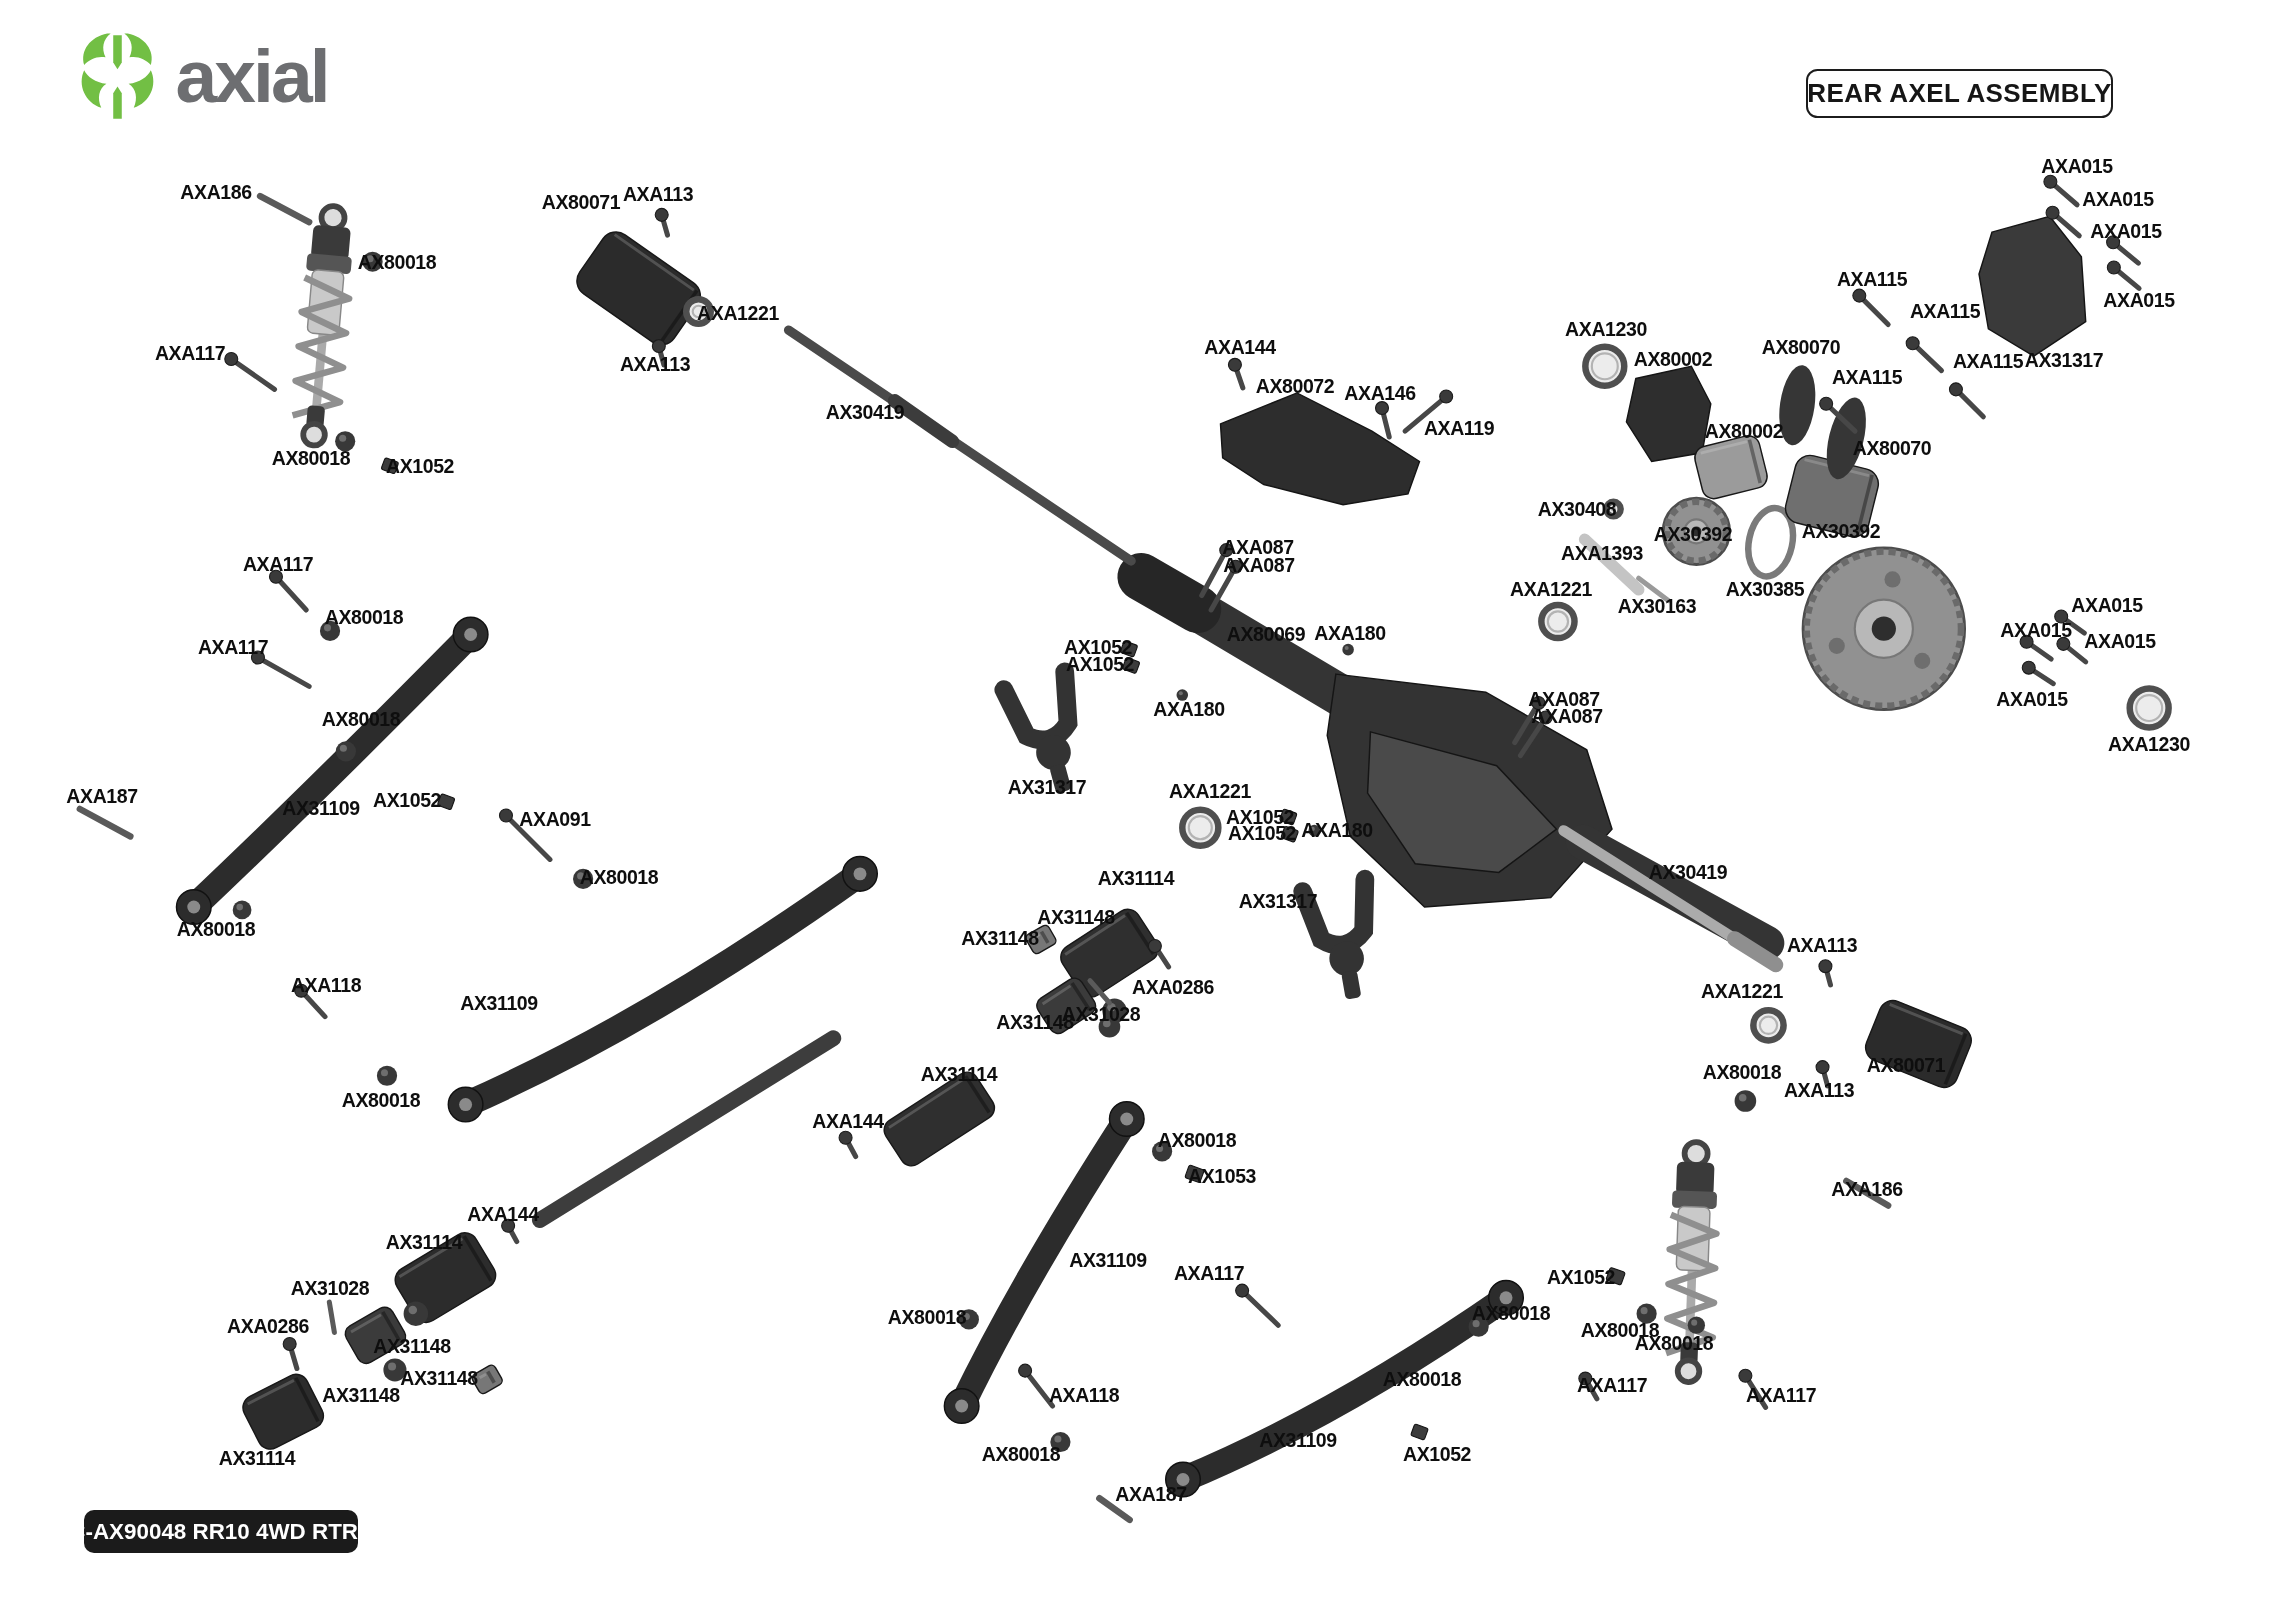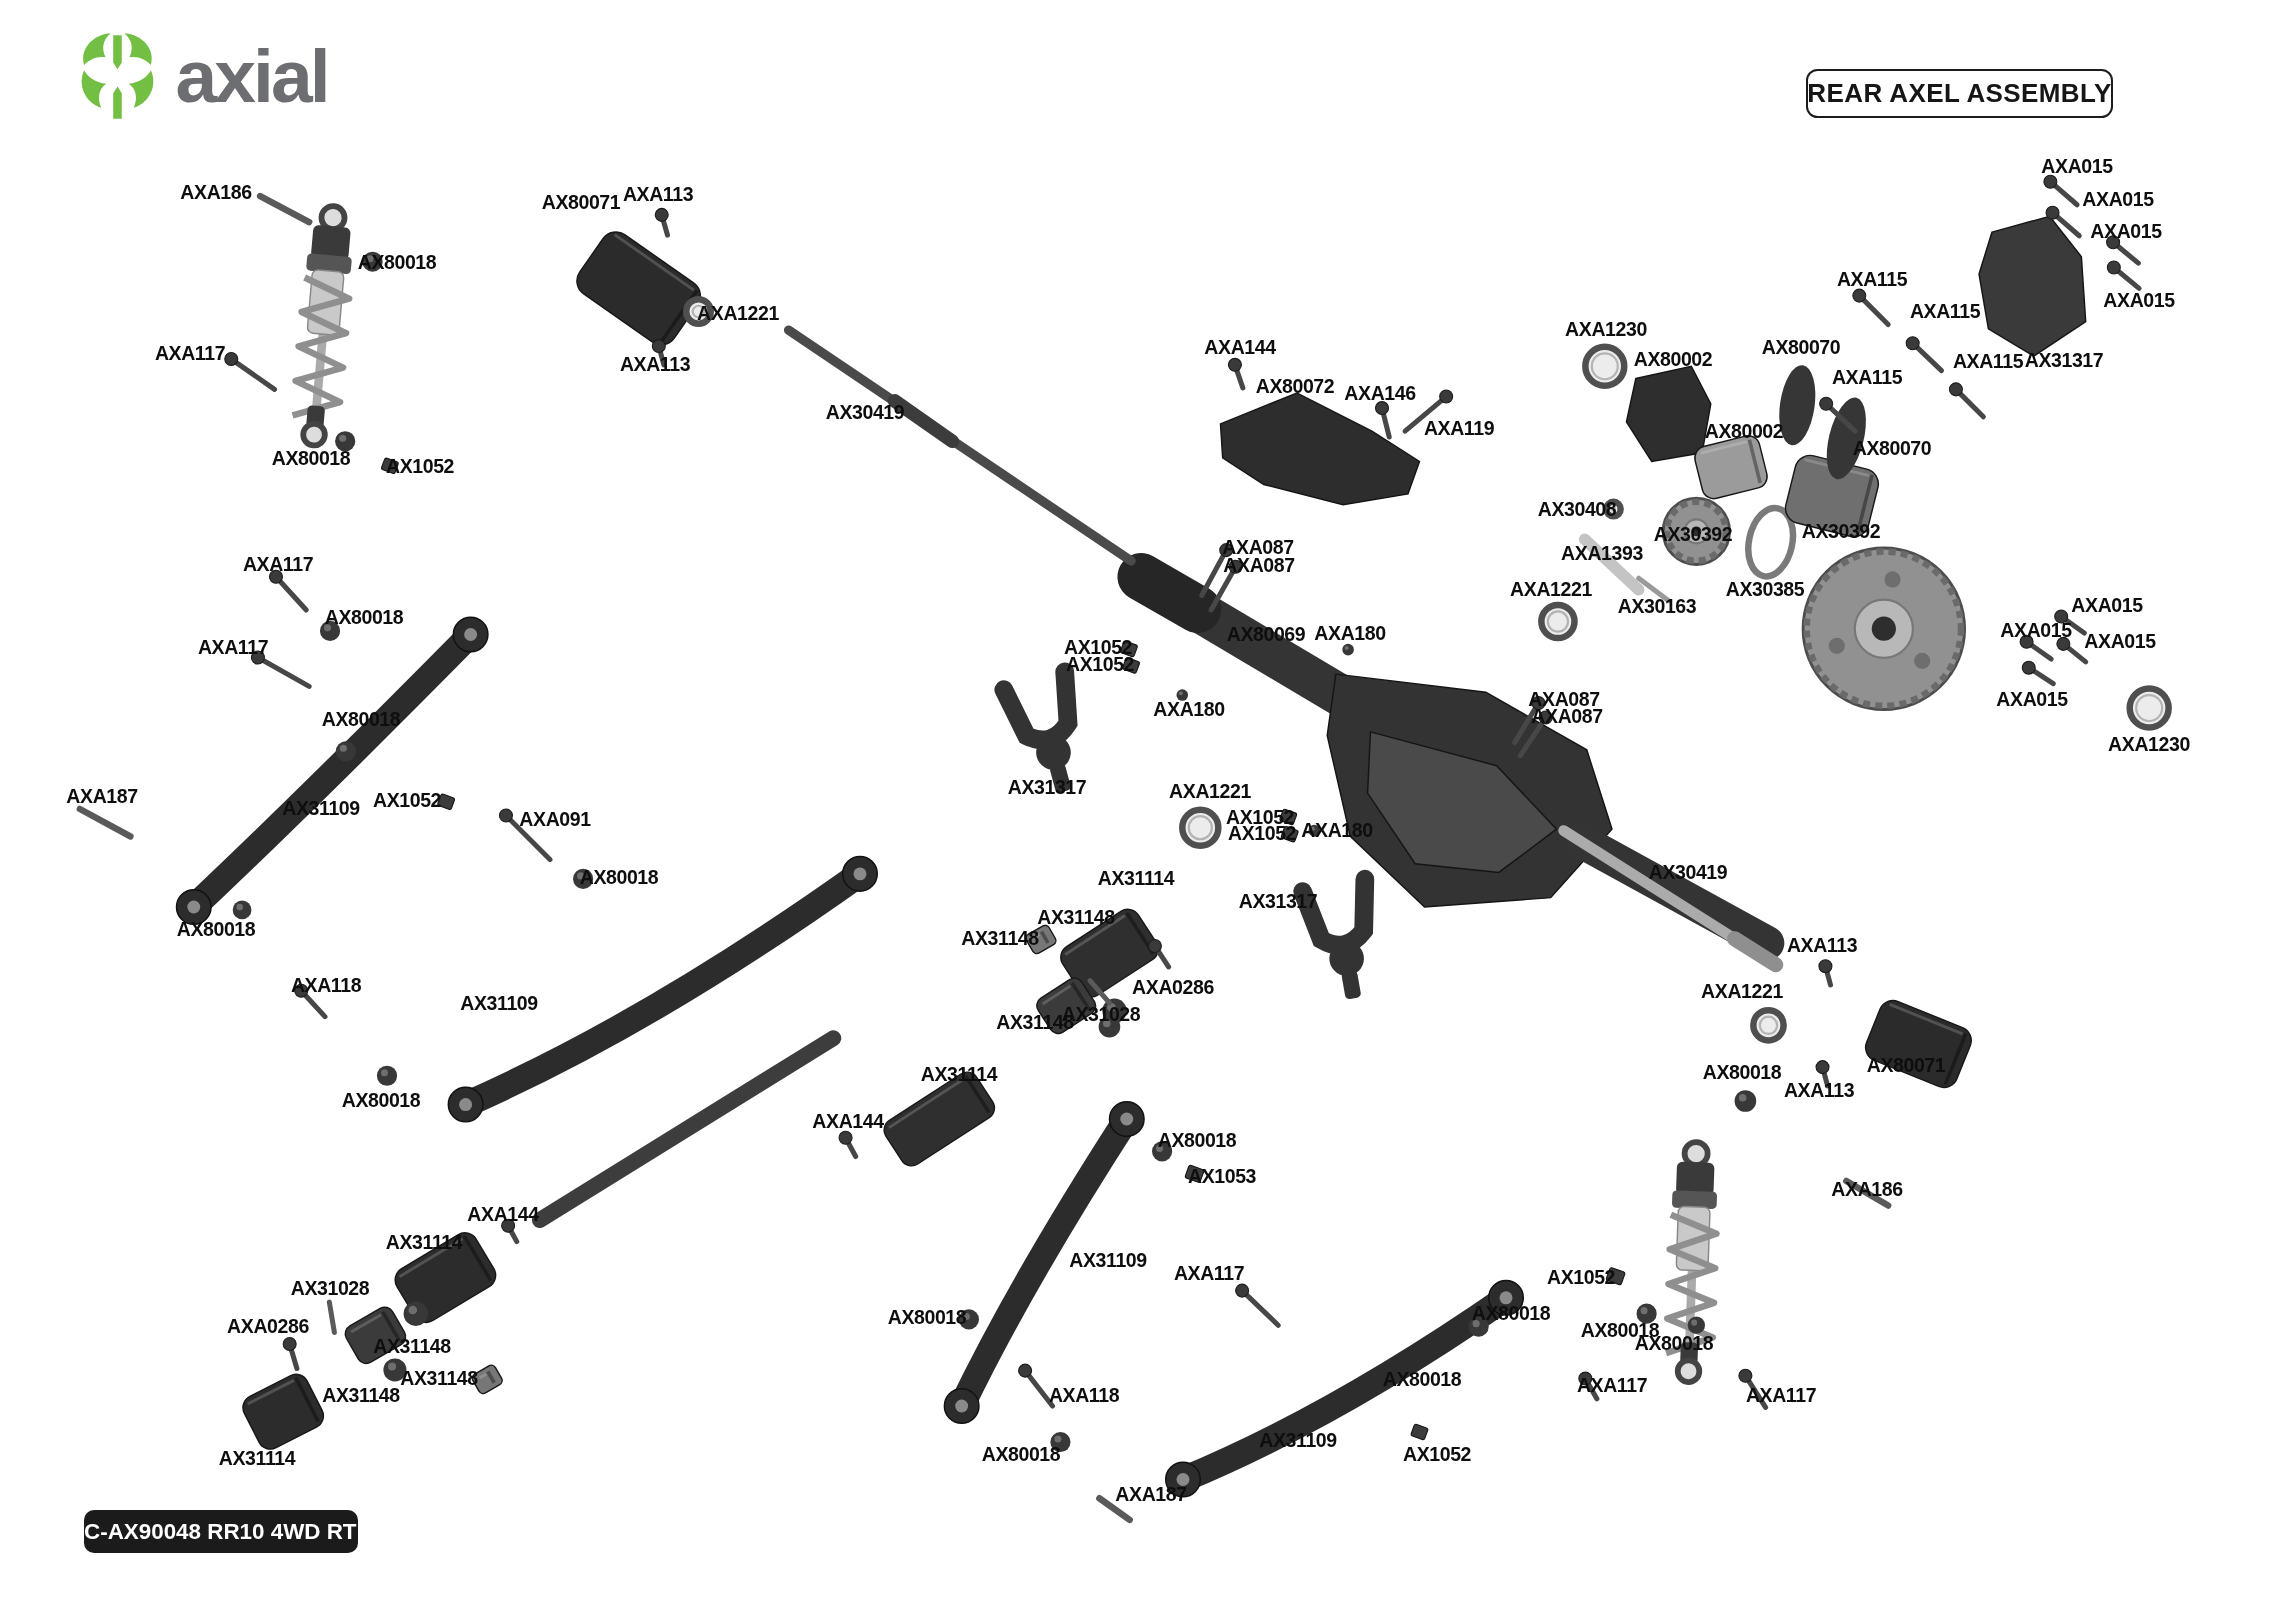--- a/index.html
+++ b/index.html
@@ -22,21 +22,21 @@
   }
   #title-box{
     position:absolute;left:1806px;top:69px;width:307px;height:49px;box-sizing:border-box;
     border:2.9px solid #1c1c1c;border-radius:11.5px;background:#fff;
     display:flex;align-items:center;justify-content:center;
     font-weight:bold;font-size:26px;color:#161616;letter-spacing:0.4px;white-space:nowrap;
   }
   #footer-box{
     position:absolute;left:84px;top:1510px;width:274px;height:43px;
     background:#1b1b1b;border-radius:10px;
-    display:flex;align-items:center;justify-content:flex-start;
+    display:flex;align-items:center;justify-content:flex-end;
     color:#ffffff;font-weight:bold;font-size:22.4px;letter-spacing:0px;white-space:nowrap;
   }
 </style>
 </head>
 <body>
 
 <div id="diagram-stage">
 
   <svg id="parts-svg" width="2273" height="1623" viewBox="0 0 3151 2251">
       <g transform="translate(462 292) rotate(5)">

